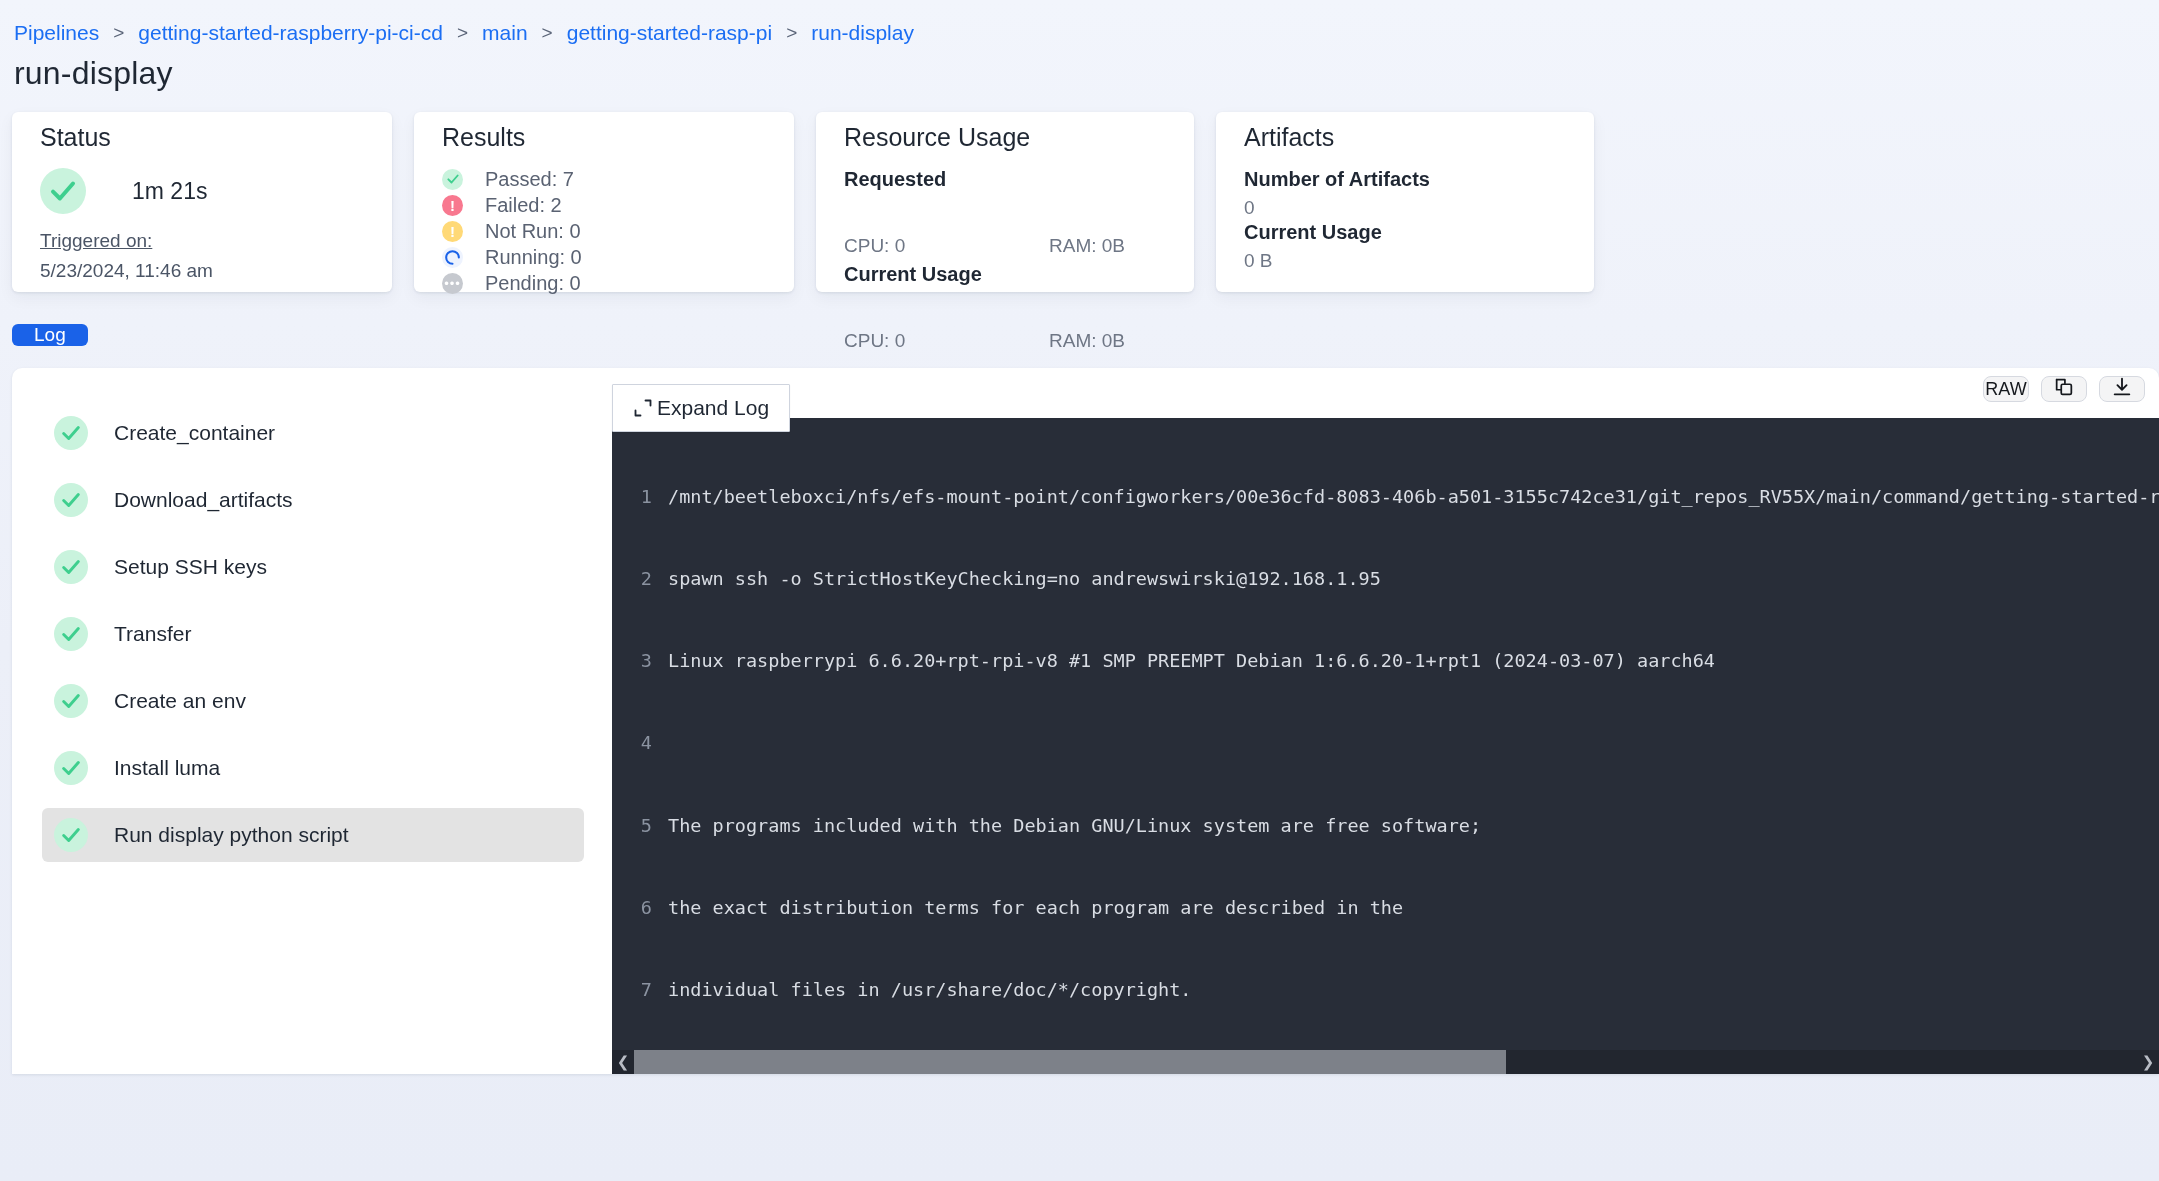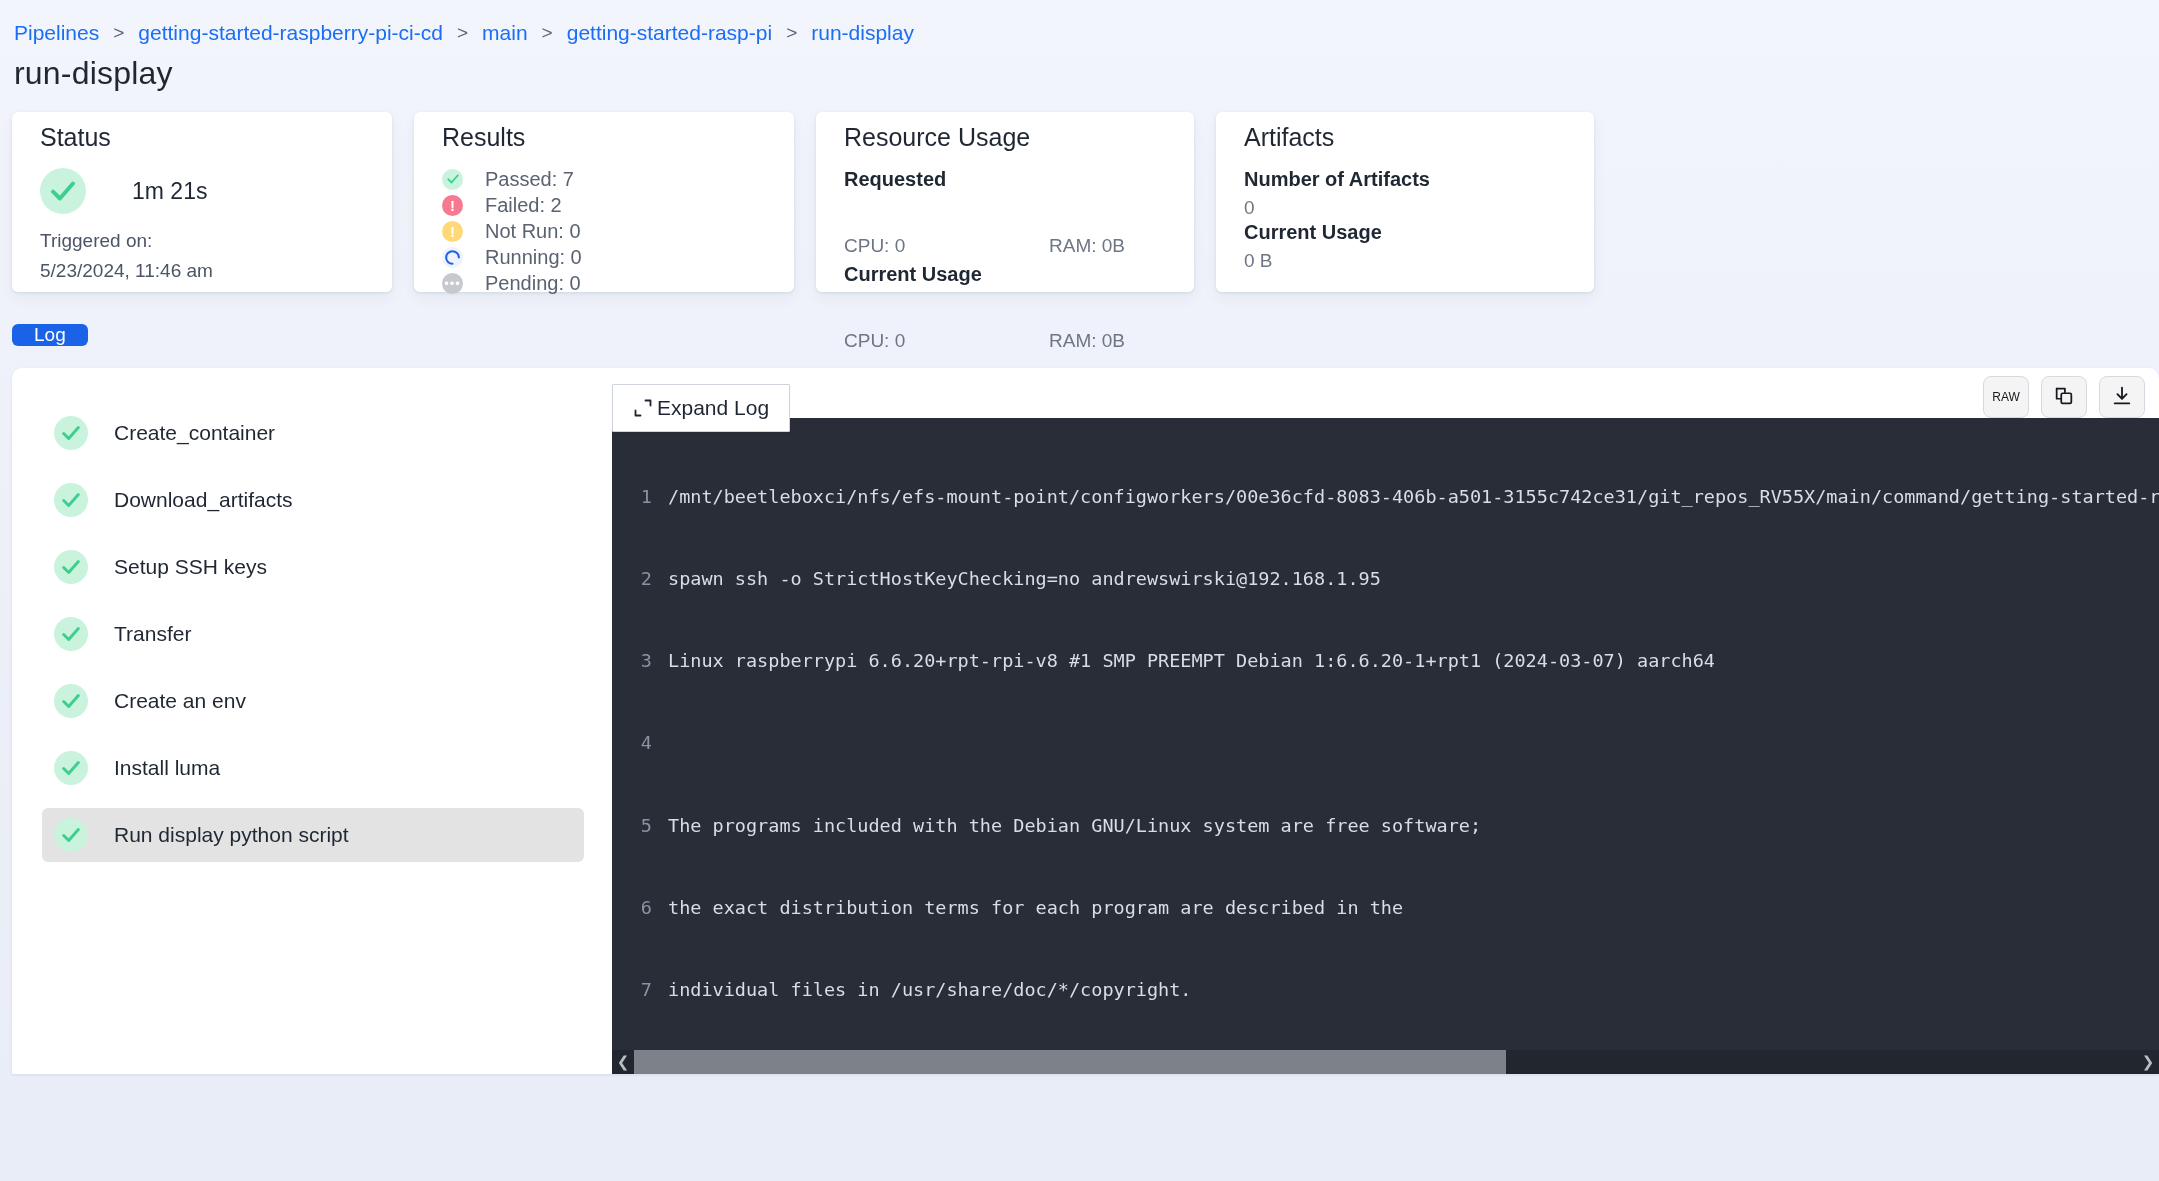--- a/index.html
+++ b/index.html
@@ -62,21 +62,21 @@
 
   
   .status-row { display: flex; align-items: center; gap: 26px; }
   .check-badge {
     width: 46px; height: 46px; border-radius: 50%;
     background: #c9f3dd; display: inline-flex;
     align-items: center; justify-content: center; flex: 0 0 46px;
   }
   .check-badge svg { width: 30px; height: 30px; }
   .status-duration { font-size: 23px; color: #1f2733; font-weight: 500; margin-left: 20px; }
-  .triggered-label { font-size: 19px; color: #4b5566; margin-top: 16px; }
+  .triggered-label { font-size: 19px; color: #4b5566; margin-top: 16px; text-decoration: underline; }
   .triggered-value { font-size: 19px; color: #4b5566; margin-top: 8px; }
 
   
   .result-list { display: flex; flex-direction: column; gap: 4px; }
   .result-row { display: flex; align-items: center; gap: 22px; height: 22px; }
   .result-icon {
     width: 21px; height: 21px; border-radius: 50%;
     display: inline-flex; align-items: center; justify-content: center;
     flex: 0 0 21px; position: relative;
   }
@@ -154,24 +154,24 @@
     font-family: "Liberation Sans", sans-serif; cursor: pointer;
     box-shadow: 0 1px 2px rgba(0,0,0,.06);
   }
   .expand-ico { width: 20px; height: 20px; display:inline-block; }
 
   .log-tools {
     position: absolute; right: 14px; top: 8px; z-index: 4;
     display: flex; gap: 12px;
   }
   .tool-btn {
-    width: 46px; height: 42px; border-radius: 8px;
+    width: 46px; height: 26px; border-radius: 8px;
     background: #f4f4f5; border: 1px solid #d6d9e0;
     display: inline-flex; align-items: center; justify-content: center;
-    cursor: pointer; font-size: 12px; color: #15181d; font-weight: 500;
+    cursor: pointer; font-size: 18px; color: #15181d; font-weight: 500;
     font-family: "Liberation Sans", sans-serif;
   }
   .tool-btn svg { width: 22px; height: 22px; }
 
   .log-console {
     position: absolute; left: 0; top: 50px; right: 0; bottom: 0;
     background: #282d38;
     overflow: hidden;
   }
   .log-lines {

